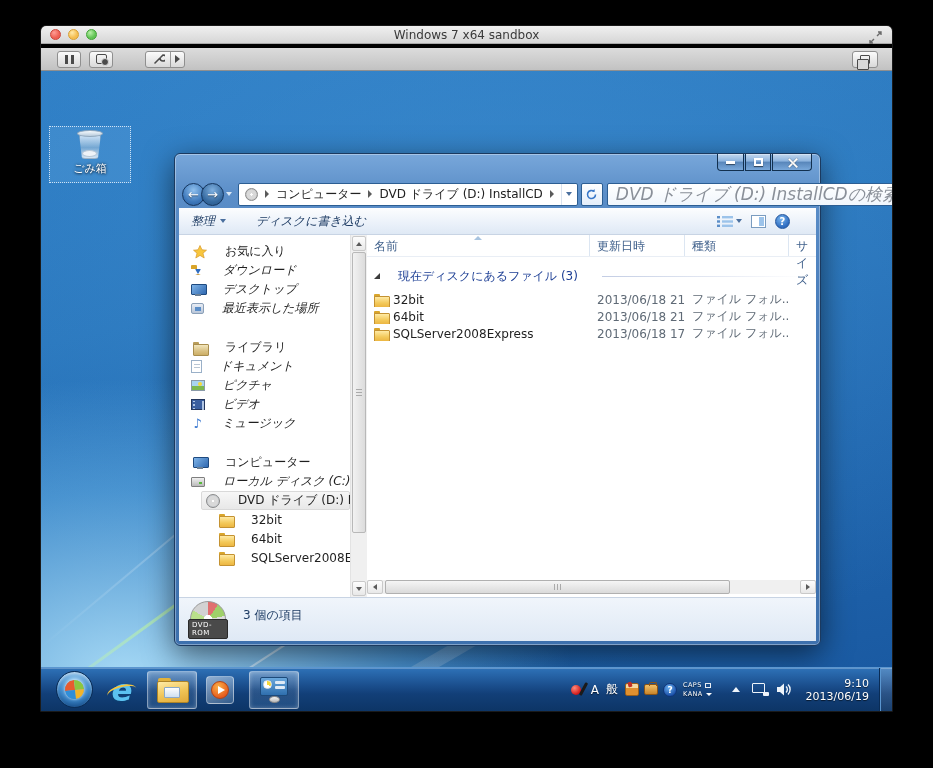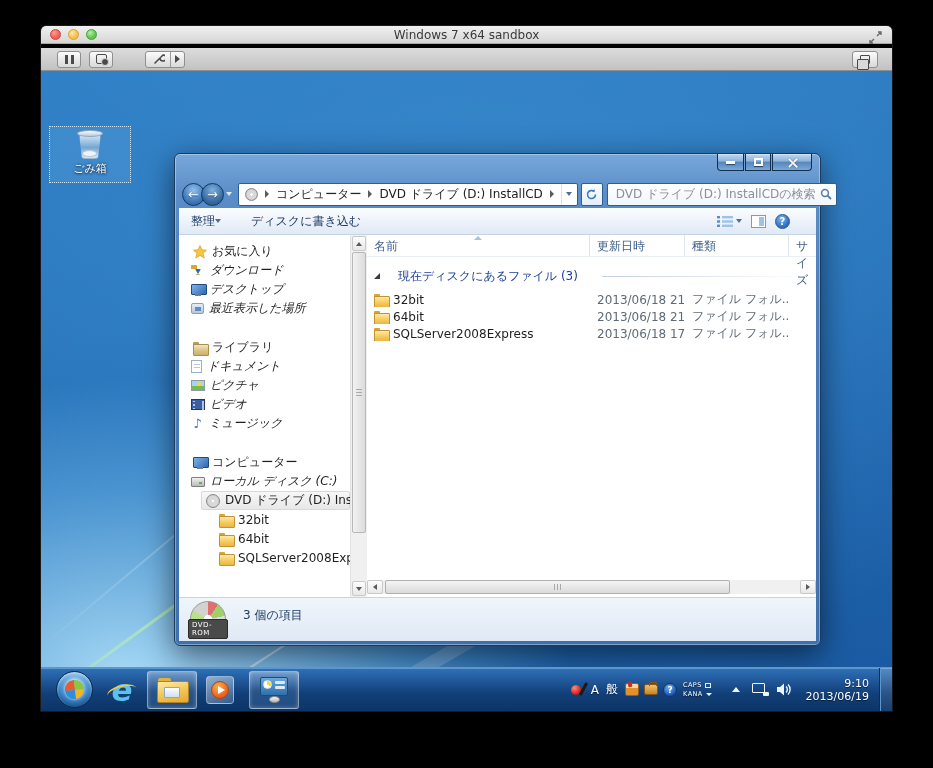--- a/index.html
+++ b/index.html
@@ -106,44 +106,44 @@
   .crumb { white-space:nowrap; }
   .bc-drive { width:13px; height:13px; border-radius:50%; margin-left:6px; flex:none;
     background:radial-gradient(circle,#fdfdfd 16%,#d9d9d9 18% 55%,#a3a3a3 95%); border:1px solid #8a8a8a; }
   .bc-dd { margin-left:auto; width:16px; align-self:stretch; border-left:1px solid #d9e2ee;
     display:flex; align-items:center; justify-content:center; }
   .tri-down-sm { width:0; height:0; border-top:4px solid #4a6f9e; border-left:3.5px solid transparent; border-right:3.5px solid transparent; }
   .refresh-btn { width:22px; height:23px; margin-left:3px; border:1px solid #2c5e93; border-radius:2px;
     background:linear-gradient(#fdfeff,#e4eefa); display:flex; align-items:center; justify-content:center; flex:none; }
   .searchbox { height:23px; margin-left:4px; flex:1; background:linear-gradient(#ffffff,#f0f6fc);
     border:1px solid #2c5e93; border-radius:2px; display:flex; align-items:center; }
-  .search-text { flex:1; font-size:12px; color:#8a9099; padding-left:8px;
+  .search-text { flex:1; font-size:17px; font-style:italic; color:#8a9099; padding-left:8px;
     white-space:nowrap; overflow:hidden; }
   .search-mag { width:20px; flex:none; display:flex; align-items:center; justify-content:center; }
 
   
   .cmdbar { position:absolute; left:4px; right:4px; top:54px; height:27px;
     background:linear-gradient(#fcfdfe,#ecf2fa 55%,#dfe9f5); border-bottom:1px solid #c8d4e4;
     display:flex; align-items:center; font-size:12px; color:#1e3c64; }
-  .cmd { display:flex; align-items:center; padding:3px 8px; border-radius:3px; }
+  .cmd { display:flex; align-items:center; gap:5px; padding:3px 8px; border-radius:3px;font-style:italic; }
   .cmd.organize { margin-left:4px; }
   .cmd.burn { margin-left:14px; }
   .cmd-tri { width:0; height:0; border-top:4px solid #4a6f9e; border-left:3.5px solid transparent; border-right:3.5px solid transparent; }
   .cmd-right { margin-left:auto; margin-right:26px; display:flex; align-items:center; gap:9px; }
   .views-icon { display:flex; align-items:center; gap:3px; }
   .help-icon { width:15px; height:15px; border-radius:50%; color:#fff; font-size:10px; font-weight:bold;
     background:radial-gradient(circle at 40% 30%,#79b6ef,#2f6cc0 70%); border:1px solid #24569c;
     display:flex; align-items:center; justify-content:center; }
   .preview-icon { width:15px; height:13px; border:1px solid #7a9cc0; background:#fff; position:relative; }
   .preview-icon:after { content:""; position:absolute; right:1px; top:1px; bottom:1px; width:5px; background:#9cc3ea; }
 
   
   .content { position:absolute; left:4px; right:4px; top:81px; bottom:48px; background:#fff; display:flex; }
   .navpane { width:171px; flex:none; position:relative; font-size:12px; color:#1f1f1f; padding-top:7px; overflow:hidden; }
-  .nav-item { height:19px; display:flex; align-items:center; gap:5px; padding-left:14px; white-space:nowrap; }
+  .nav-item { height:19px; display:flex; align-items:center; gap:18px; padding-left:14px; white-space:nowrap; }
   .nav-item.lvl1 { padding-left:12px;font-style:italic; }
   .nav-item.lvl2 { padding-left:40px; }
   .nav-gap { height:20px; }
   .nav-item.selected { background:linear-gradient(#f7f7f7,#e8e8e8); border:1px solid #d9d9d9; border-radius:2px;
     margin-left:22px; padding-left:4px; }
   .vscroll { width:17px; flex:none; background:#f0f0f0; position:relative; border-left:1px solid #e3e3e3; }
   .vs-arrow { position:absolute; left:1px; right:1px; height:15px; background:linear-gradient(#fdfdfd,#e8e8e8);
     border:1px solid #c9c9c9; border-radius:2px; display:flex; align-items:center; justify-content:center; }
   .vs-arrow.up { top:1px; } .vs-arrow.down { bottom:1px; }
   .vs-thumb { position:absolute; left:1px; right:1px; top:17px; bottom:64px;

